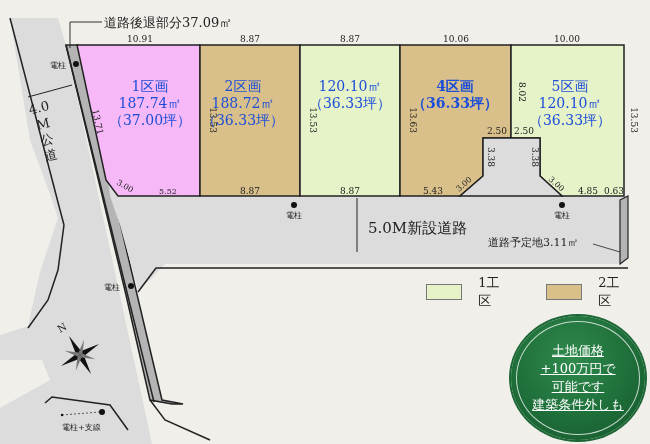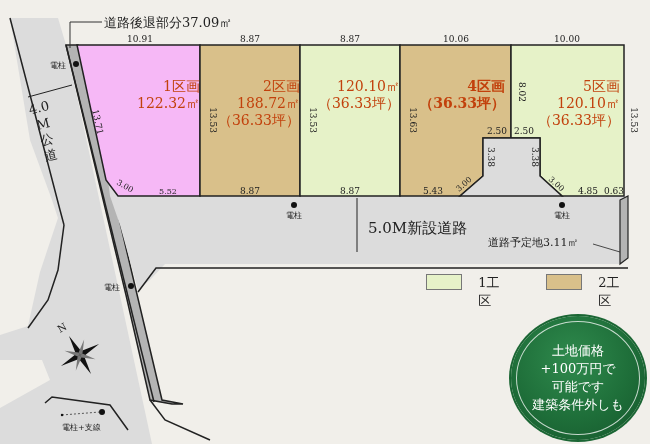--- a/index.html
+++ b/index.html
@@ -4,36 +4,36 @@
 <style>
   html, body { margin: 0; padding: 0; }
   body {
     width: 650px; height: 444px; overflow: hidden;
     background: #f1efea;
     font-family: "DejaVu Serif", "Liberation Serif", serif;
     position: relative;
   }
   #stage { position: absolute; left: 0; top: 0; width: 650px; height: 344px; }
   svg text { font-family: "DejaVu Serif", "Liberation Serif", serif; fill: #222; }
-  .lot-text { position: absolute; text-align: right; color: #c2410c; line-height: 17px; font-size: 14px; }
+  .lot-text { position: absolute; text-align: center; color: #1d4ed8; line-height: 17px; font-size: 14px; }
   .lot-text .name { font-size: 14px; }
-  .legend { position: absolute; left: 426px; top: 274px; display: flex; gap: 16px; font-size: 13px; color: #222; }
+  .legend { position: absolute; left: 426px; top: 274px; display: flex; align-items: center; gap: 16px; font-size: 13px; color: #222; }
   .legend .sw { width: 42px; height: 14px; border: 1px solid #777; }
   .legend .lbl { margin-right: 24px; }
   .badge {
     position: absolute; left: 511px; top: 316px; width: 134px; height: 124px; border-radius: 50%;
     background: radial-gradient(circle at 45% 35%, #2f8a4d 0%, #1e6e39 55%, #14552a 100%);
     box-shadow: 0 0 0 2px #1b6634, inset 0 0 0 4px rgba(255,255,255,0.0);
     display: flex; align-items: center; justify-content: center;
   }
   .badge .ring {
     position: absolute; left: 5px; top: 5px; right: 5px; bottom: 5px; border-radius: 50%;
     border: 1px solid rgba(255,255,255,0.75);
   }
-  .badge .txt { color: #fff; text-align: center; font-size: 13px; line-height: 18px; position: relative; }
+  .badge .txt { color: #fff; text-align: center; font-size: 13px; line-height: 18px; position: relative; text-decoration: underline; }
 </style>
 </head>
 <body>
 
 <div id="stage">
 <svg width="650" height="444" viewBox="0 0 650 444" xmlns="http://www.w3.org/2000/svg">
 
   <polygon points="10,18 58,18 66,45 152,444 0,444 0,408 50,380 42,360 0,360 0,335 28,326 40,272 58,218 52,200 30,140" fill="#dcdcdc" stroke="none"></polygon>
   <polyline points="10,18 60,210 64,225" fill="none" stroke="#222" stroke-width="1.5"></polyline>
   <polyline points="64,225 58,270 48,300 28,328" fill="none" stroke="#222" stroke-width="1.5"></polyline>
@@ -132,23 +132,24 @@
     <polygon points="0,-16 2,-2 0,0 -2,-2" fill="#777" transform="rotate(105)"></polygon>
     <polygon points="0,-16 2,-2 0,0 -2,-2" fill="#777" transform="rotate(195)"></polygon>
     <polygon points="0,-16 2,-2 0,0 -2,-2" fill="#777" transform="rotate(285)"></polygon>
     <text x="-20" y="-22" font-size="10" transform="rotate(-30 -20 -22)">N</text>
   </g>
 </svg>
 
 
 <div class="lot-text" style="left:100px; top:78px; width:100px;">
   <div class="name">1区画</div>
-  <div>122.32㎡</div>
+  <div>187.74㎡</div>
+  <div>（37.00坪）</div>
 </div>
-<div class="lot-text" style="left:200px; top:78px; width:100px;">
+<div class="lot-text" style="left:193px; top:78px; width:100px;">
   <div class="name">2区画</div>
   <div>188.72㎡</div>
   <div>（36.33坪）</div>
 </div>
 <div class="lot-text" style="left:300px; top:78px; width:100px;">
   <div>120.10㎡</div>
   <div>（36.33坪）</div>
 </div>
 <div class="lot-text" style="left:405px; top:78px; width:100px;font-weight:bold;">
   <div class="name">4区画</div>

